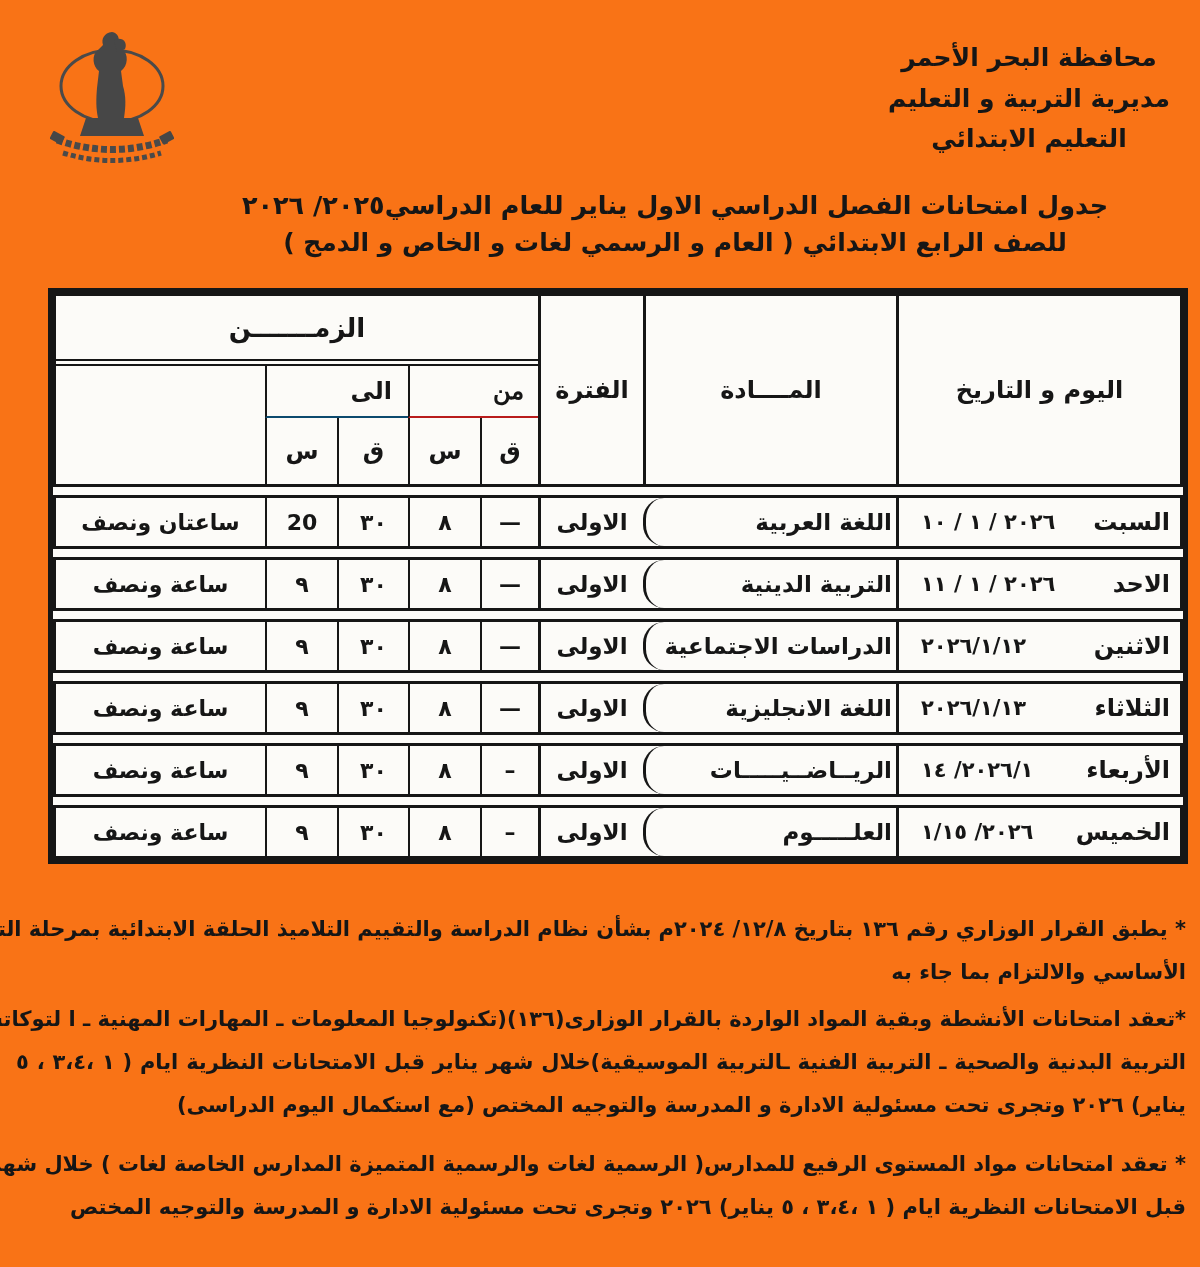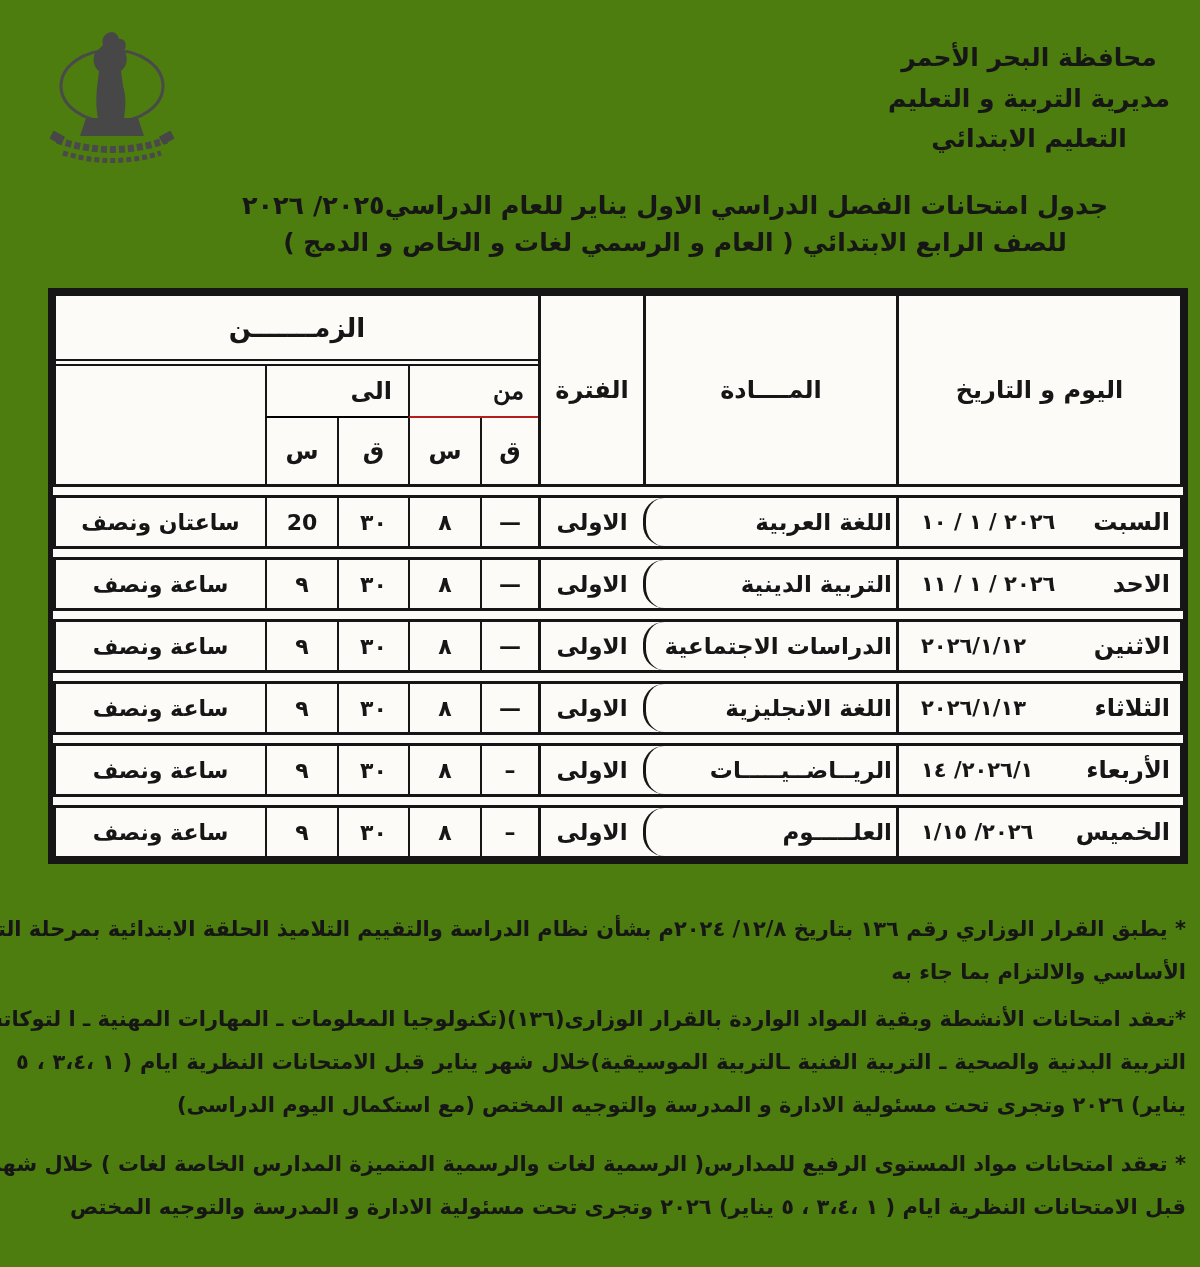--- a/index.html
+++ b/index.html
@@ -1,20 +1,20 @@
 <!DOCTYPE html>
 <html lang="ar" dir="rtl"><head>
 <meta charset="utf-8">
 <style>
   html,body{margin:0;padding:0;background:#e8e8e8;}
   .page{
     position:relative;
     width:1200px;height:1267px;
     margin:0 auto;
-    background:#4d7c0f;
+    background:#f97316;
     font-family:"DejaVu Sans", sans-serif;
     font-weight:bold;
     color:#161616;
     direction:rtl;
     overflow:hidden;
   }
   
   .emblem{position:absolute;left:50px;top:26px;width:124px;height:144px;}
   .letterhead{
     position:absolute;top:38px;right:6px;width:330px;
@@ -45,21 +45,21 @@
     display:flex;align-items:center;justify-content:center;
     box-sizing:border-box;font-size:24px;
   }
   
   .c-day    {grid-column:1;grid-row:1/4;border-inline-end:3px solid #161616;}
   .c-subject{grid-column:2;grid-row:1/4;border-inline-end:3px solid #161616;}
   .c-period {grid-column:3;grid-row:1/4;border-inline-end:3px solid #161616;}
   .c-time   {grid-column:4/9;grid-row:1;border-bottom:7px double #161616;font-size:26px;}
   .c-from   {grid-column:4/6;grid-row:2;border-inline-end:2px solid #161616;border-bottom:2px solid #b91c1c;
              justify-content:flex-start;padding-inline-start:14px;font-family:Liberation Serif, serif;}
-  .c-to     {grid-column:6/8;grid-row:2;border-inline-end:2px solid #161616;border-bottom:2px solid #000000;
+  .c-to     {grid-column:6/8;grid-row:2;border-inline-end:2px solid #161616;border-bottom:2px solid #0c4a6e;
              justify-content:flex-start;padding-inline-start:16px;}
   .c-dur    {grid-column:8;grid-row:2/4;}
   .c-u1{grid-column:4;grid-row:3;border-inline-end:2px solid #161616;}
   .c-u2{grid-column:5;grid-row:3;border-inline-end:2px solid #161616;}
   .c-u3{grid-column:6;grid-row:3;border-inline-end:2px solid #161616;}
   .c-u4{grid-column:7;grid-row:3;border-inline-end:2px solid #161616;}
   
   .cell{border-inline-end:2px solid #161616;font-size:22px;}
   .cell.cd{border-inline-end:3px solid #161616;justify-content:space-between;
            padding-inline-start:10px;padding-inline-end:22px;}

